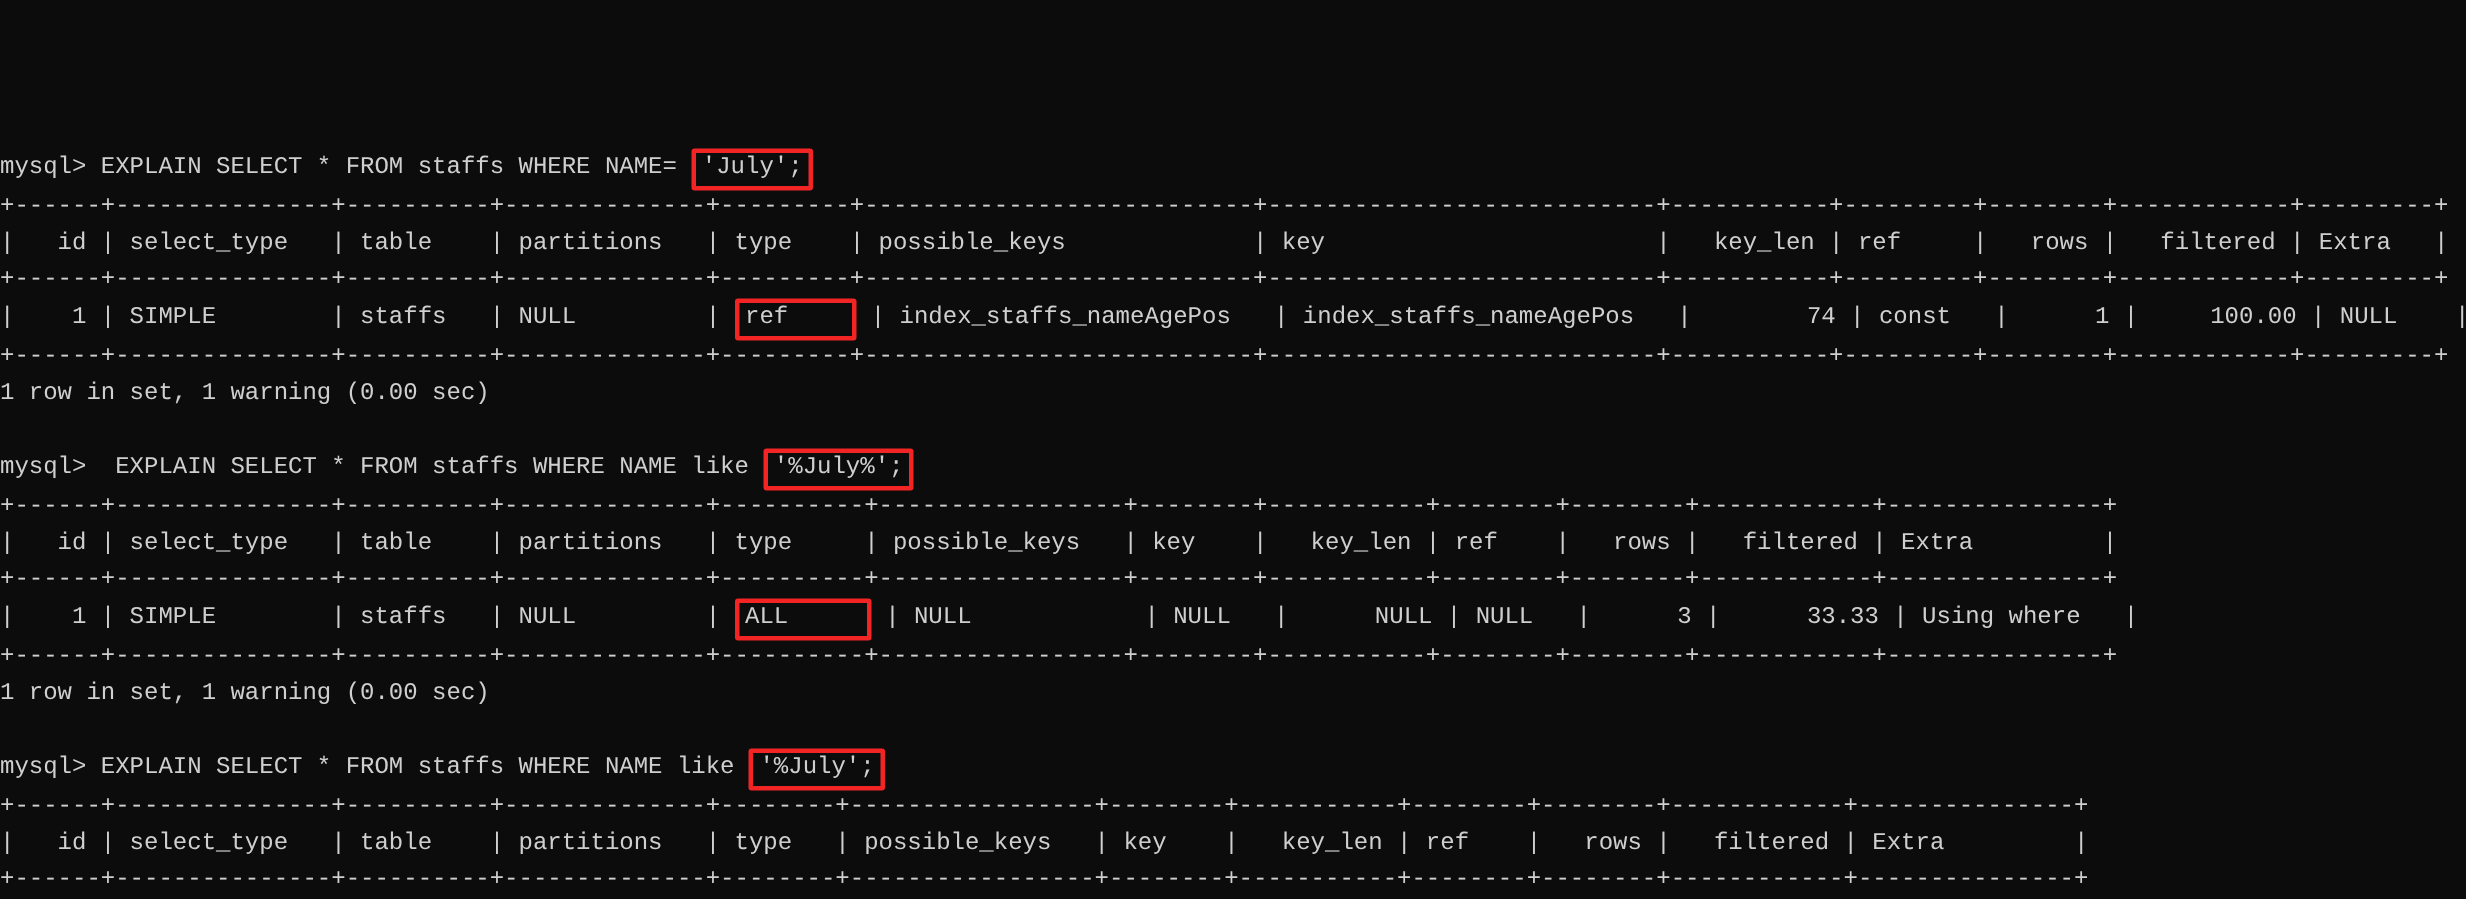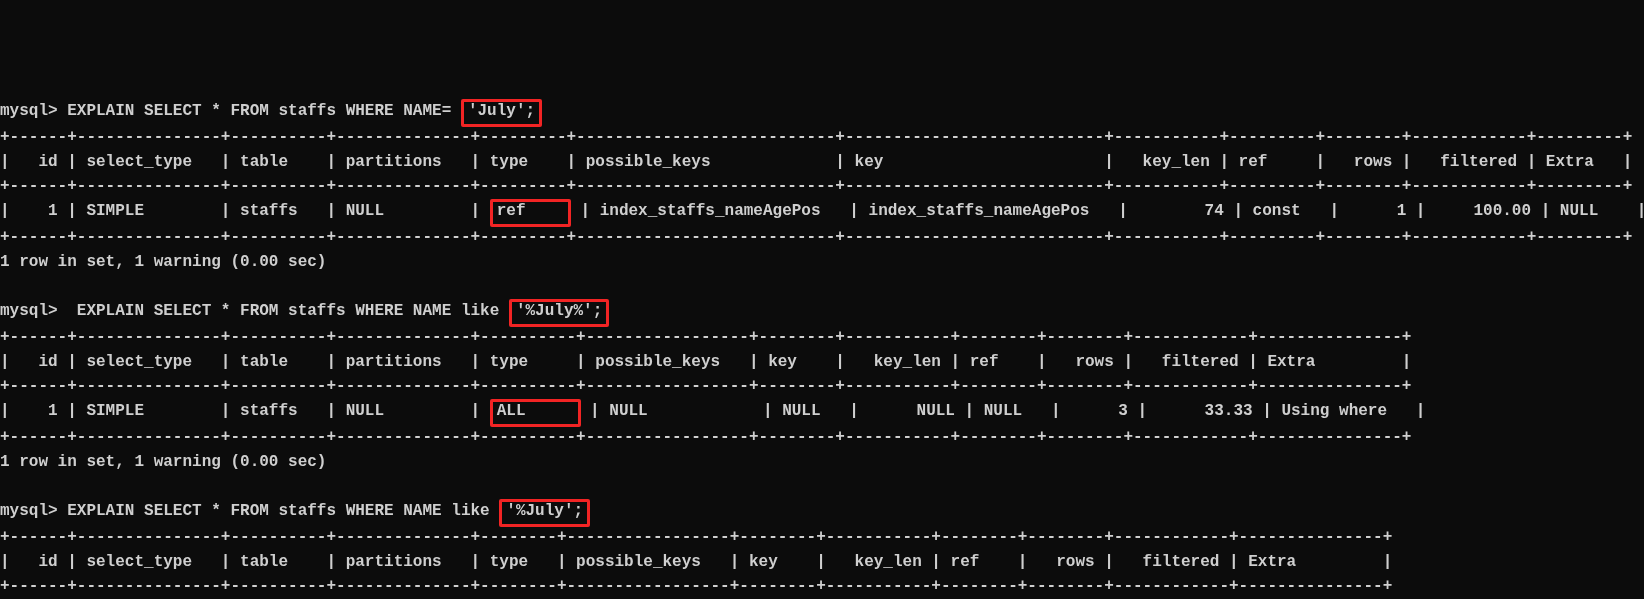--- a/index.html
+++ b/index.html
@@ -7,21 +7,21 @@
     padding: 0;
     background: #0c0c0c;
     color: #cfcfcf;
     font-family: "Consolas", "Courier New", monospace;
     font-size: 16px;
     line-height: 1.55;
     white-space: pre;
     width: 1644px;
     overflow-x: hidden;
   }
-  .line { min-height: 1em; font-weight: bold; }
+  .line { min-height: 1em; }
   .hl {
     display: inline-block;
     border: 3px solid #f22424;
     border-radius: 2px;
     padding: 1px 4px 3px 4px;
     margin: -2px 0;
     line-height: 1.1;
   }
 </style>
 </head>

